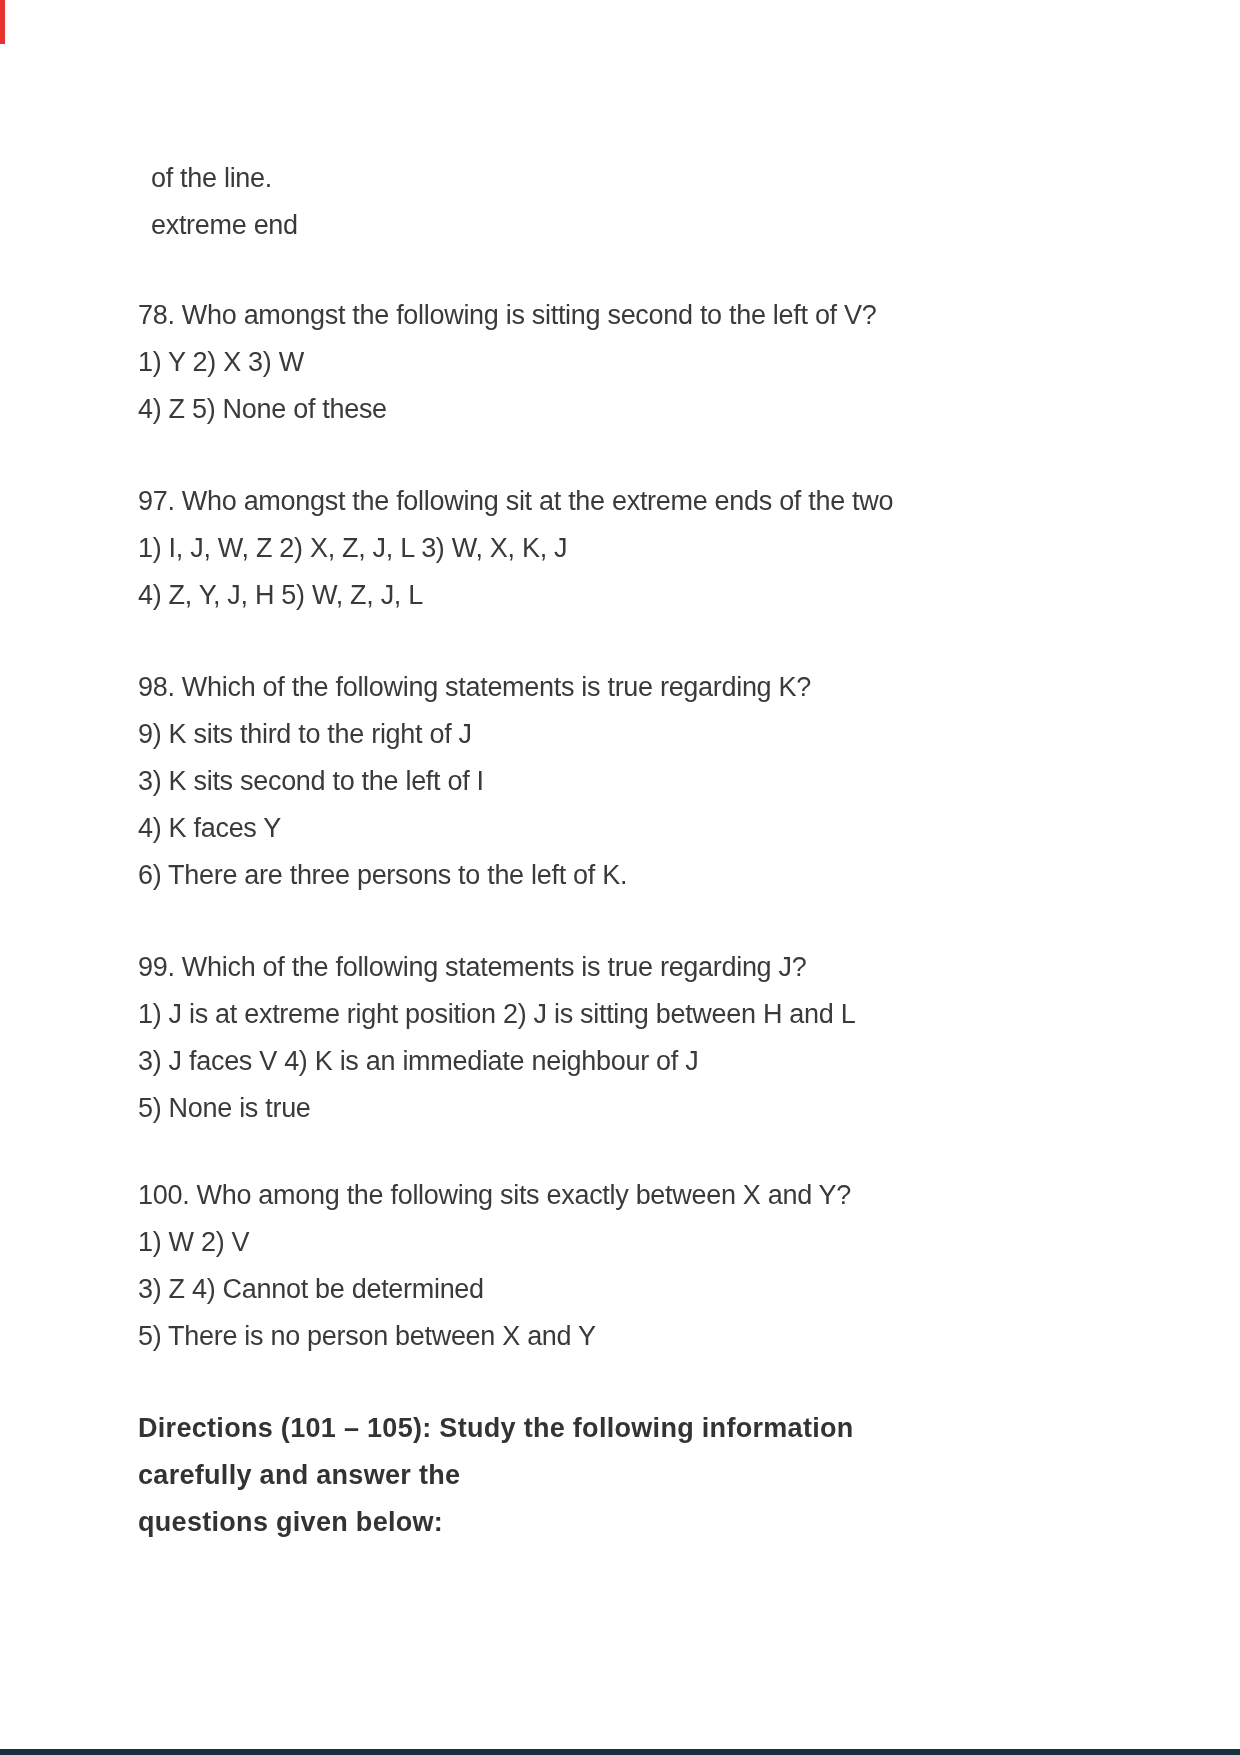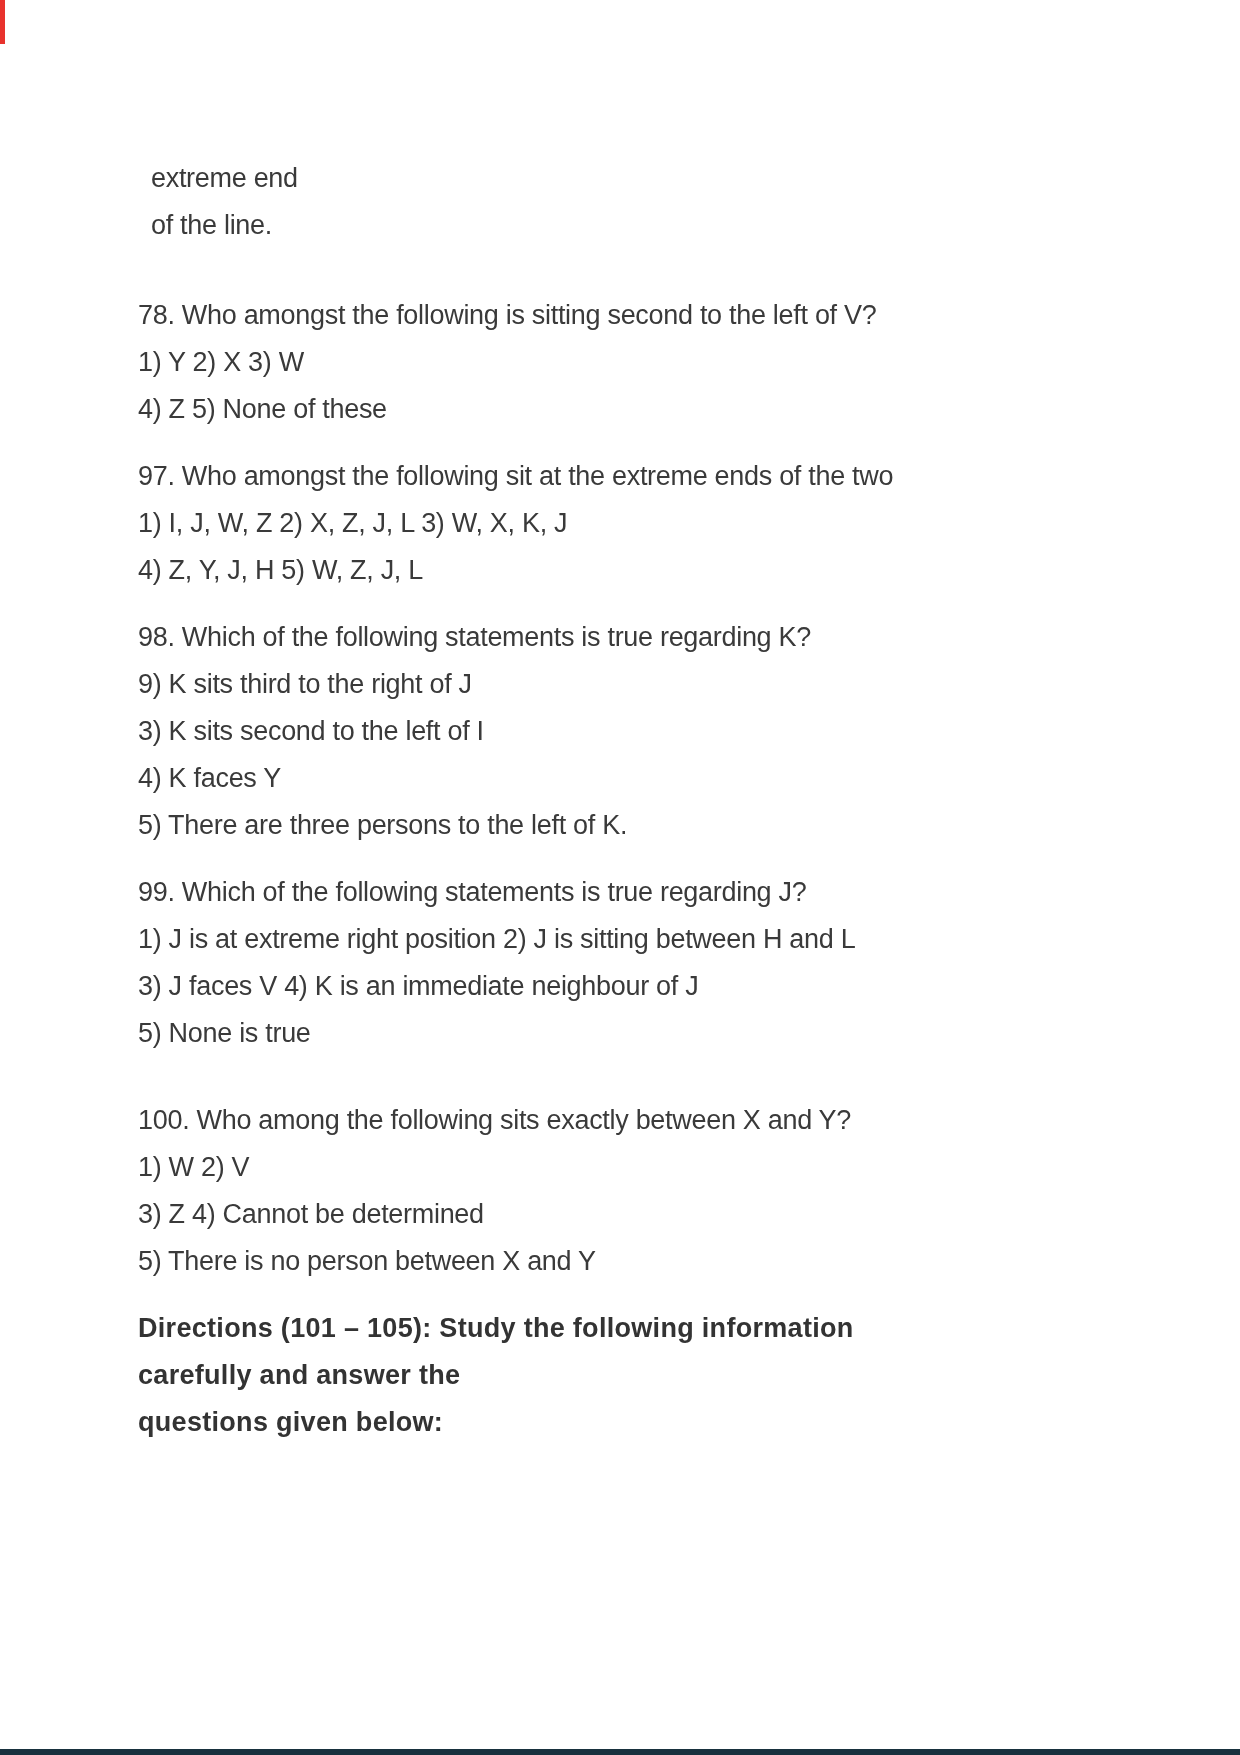--- a/index.html
+++ b/index.html
@@ -25,21 +25,21 @@
     letter-spacing: -0.3px;
     color: #3a3a3a;
   }
   .line {
     white-space: nowrap;
   }
   .intro {
     margin-left: 13px;
   }
   .block {
-    margin-top: 20px;
+    margin-top: 45px;
   }
   .block.q96  { margin-top: 43px; }
   .block.q100 { margin-top: 40px; }
   .directions {
     font-weight: bold;
     color: #333333;
     letter-spacing: 0.3px;
   }
   
   .corner-mark {
@@ -62,42 +62,42 @@
 </head>
 <body>
 
 <div class="page">
 
   <div class="corner-mark"></div>
 
   <div class="content">
 
     <div class="intro">
+      <div class="line">of the line.</div>
       <div class="line">extreme end</div>
-      <div class="line">of the line.</div>
     </div>
 
     <div class="block q96">
       <div class="line">78. Who amongst the following is sitting second to the left of V?</div>
       <div class="line">1) Y 2) X 3) W</div>
       <div class="line">4) Z 5) None of these</div>
     </div>
 
     <div class="block q97">
       <div class="line">97. Who amongst the following sit at the extreme ends of the two</div>
       <div class="line">1) I, J, W, Z 2) X, Z, J, L 3) W, X, K, J</div>
       <div class="line">4) Z, Y, J, H 5) W, Z, J, L</div>
     </div>
 
     <div class="block q98">
       <div class="line">98. Which of the following statements is true regarding K?</div>
       <div class="line">9) K sits third to the right of J</div>
       <div class="line">3) K sits second to the left of I</div>
       <div class="line">4) K faces Y</div>
-      <div class="line">5) There are three persons to the left of K.</div>
+      <div class="line">6) There are three persons to the left of K.</div>
     </div>
 
     <div class="block q99">
       <div class="line">99. Which of the following statements is true regarding J?</div>
       <div class="line">1) J is at extreme right position 2) J is sitting between H and L</div>
       <div class="line">3) J faces V 4) K is an immediate neighbour of J</div>
       <div class="line">5) None is true</div>
     </div>
 
     <div class="block q100">

